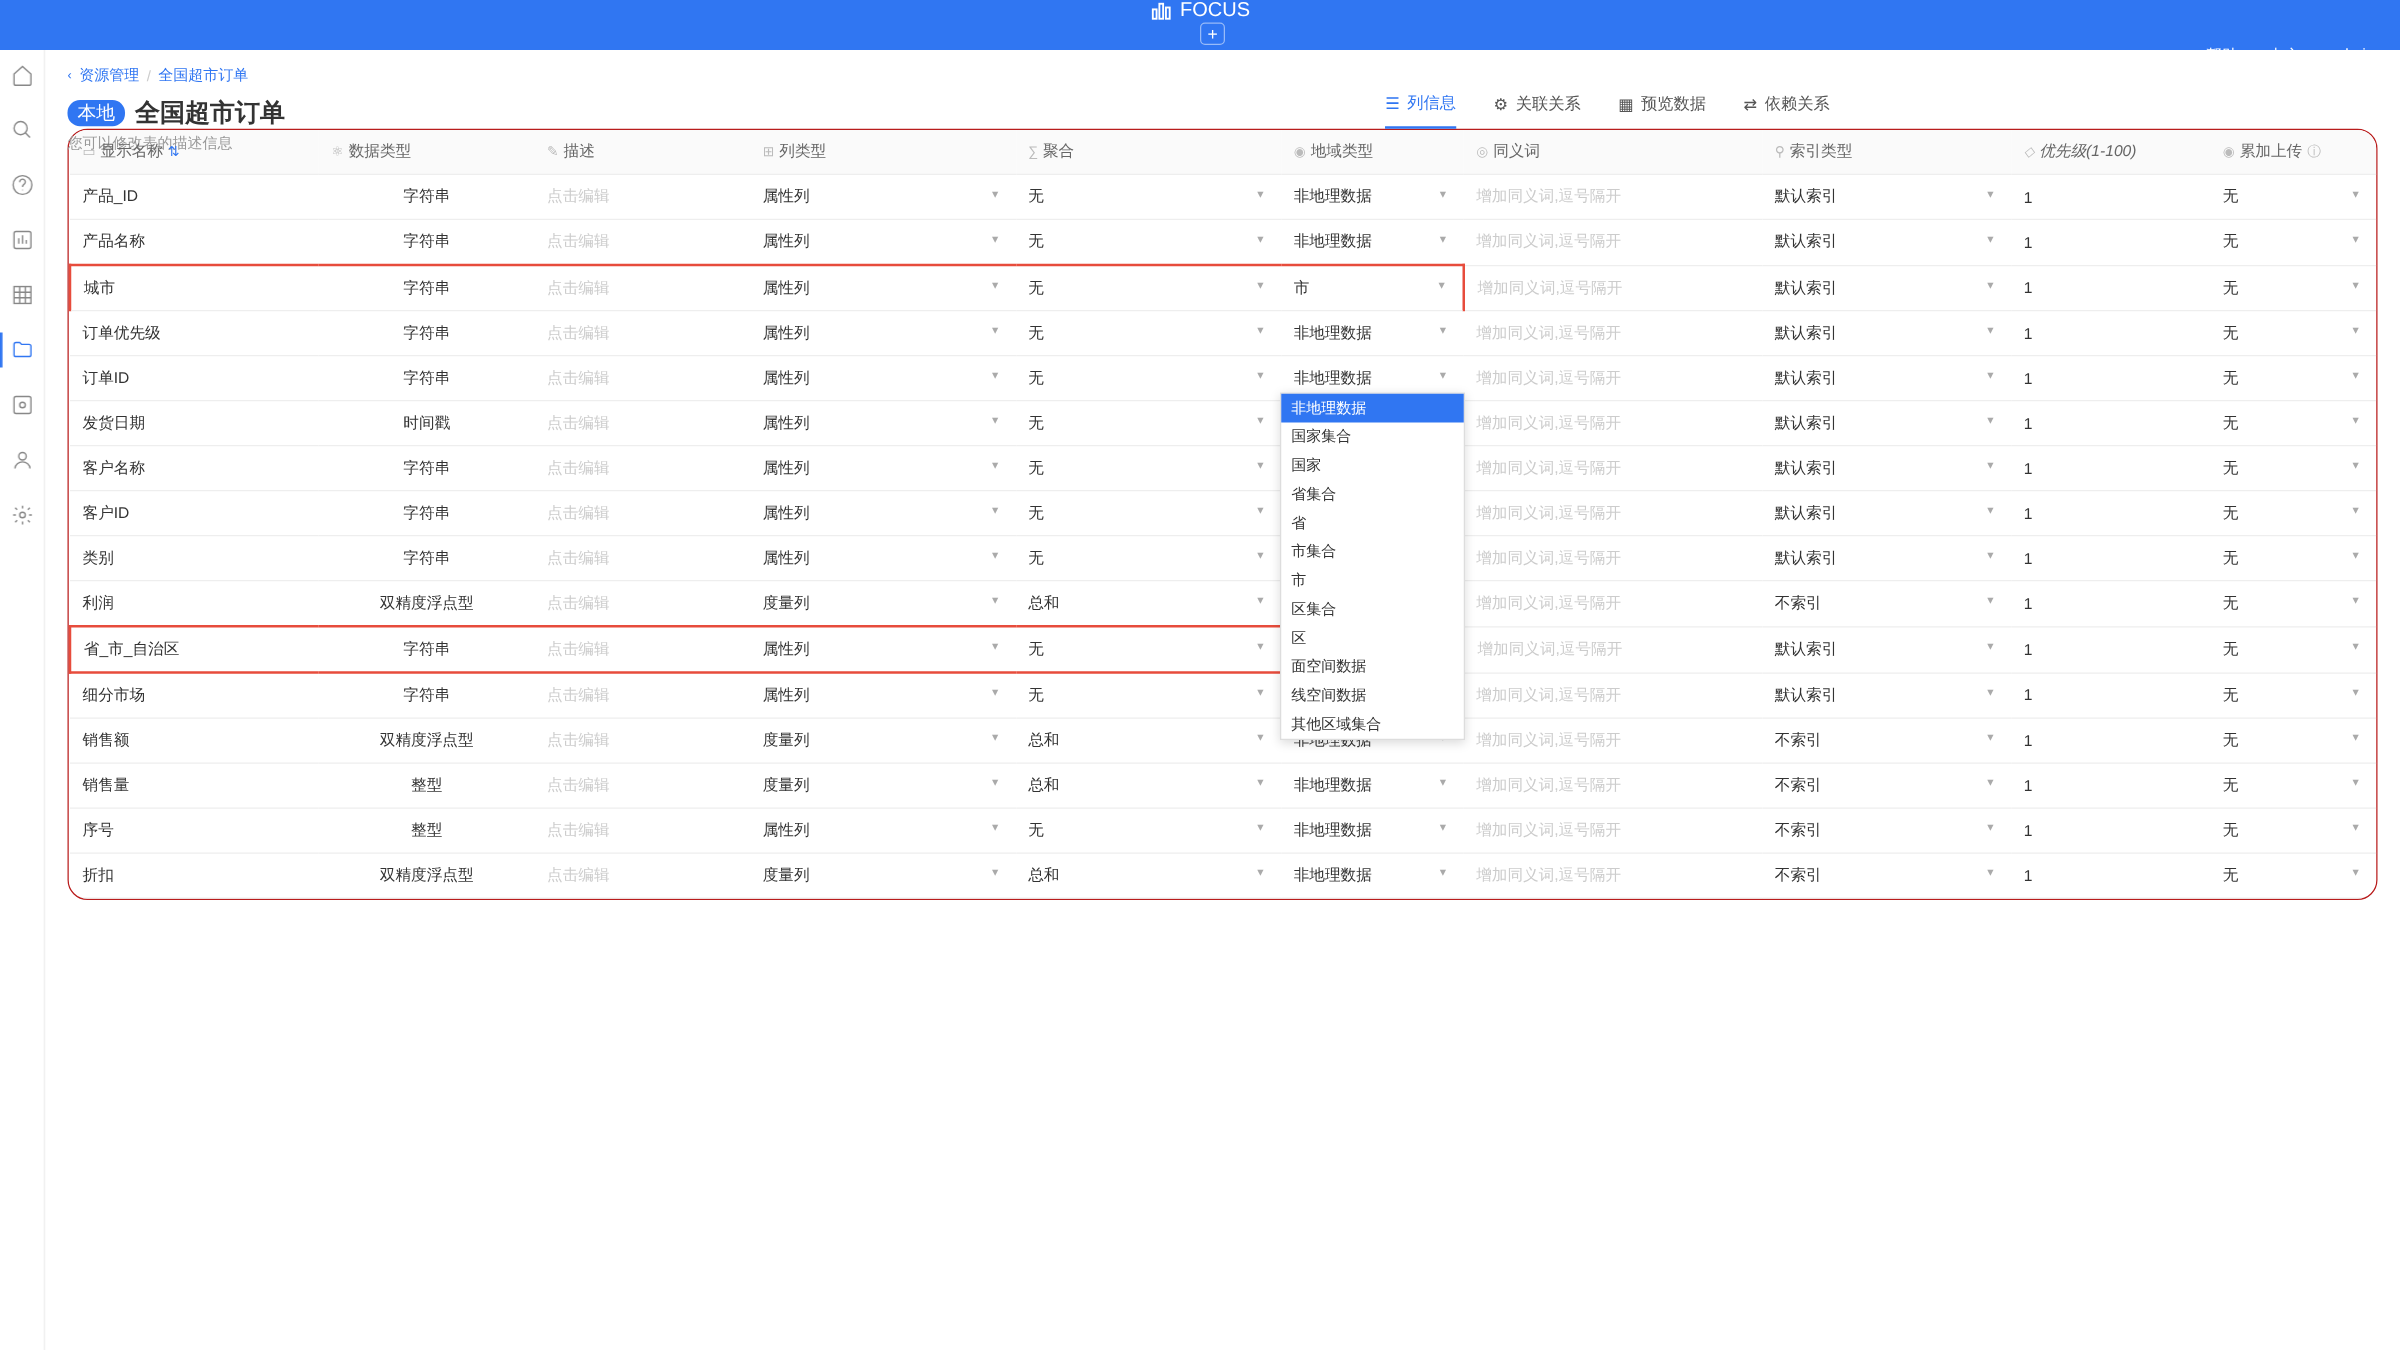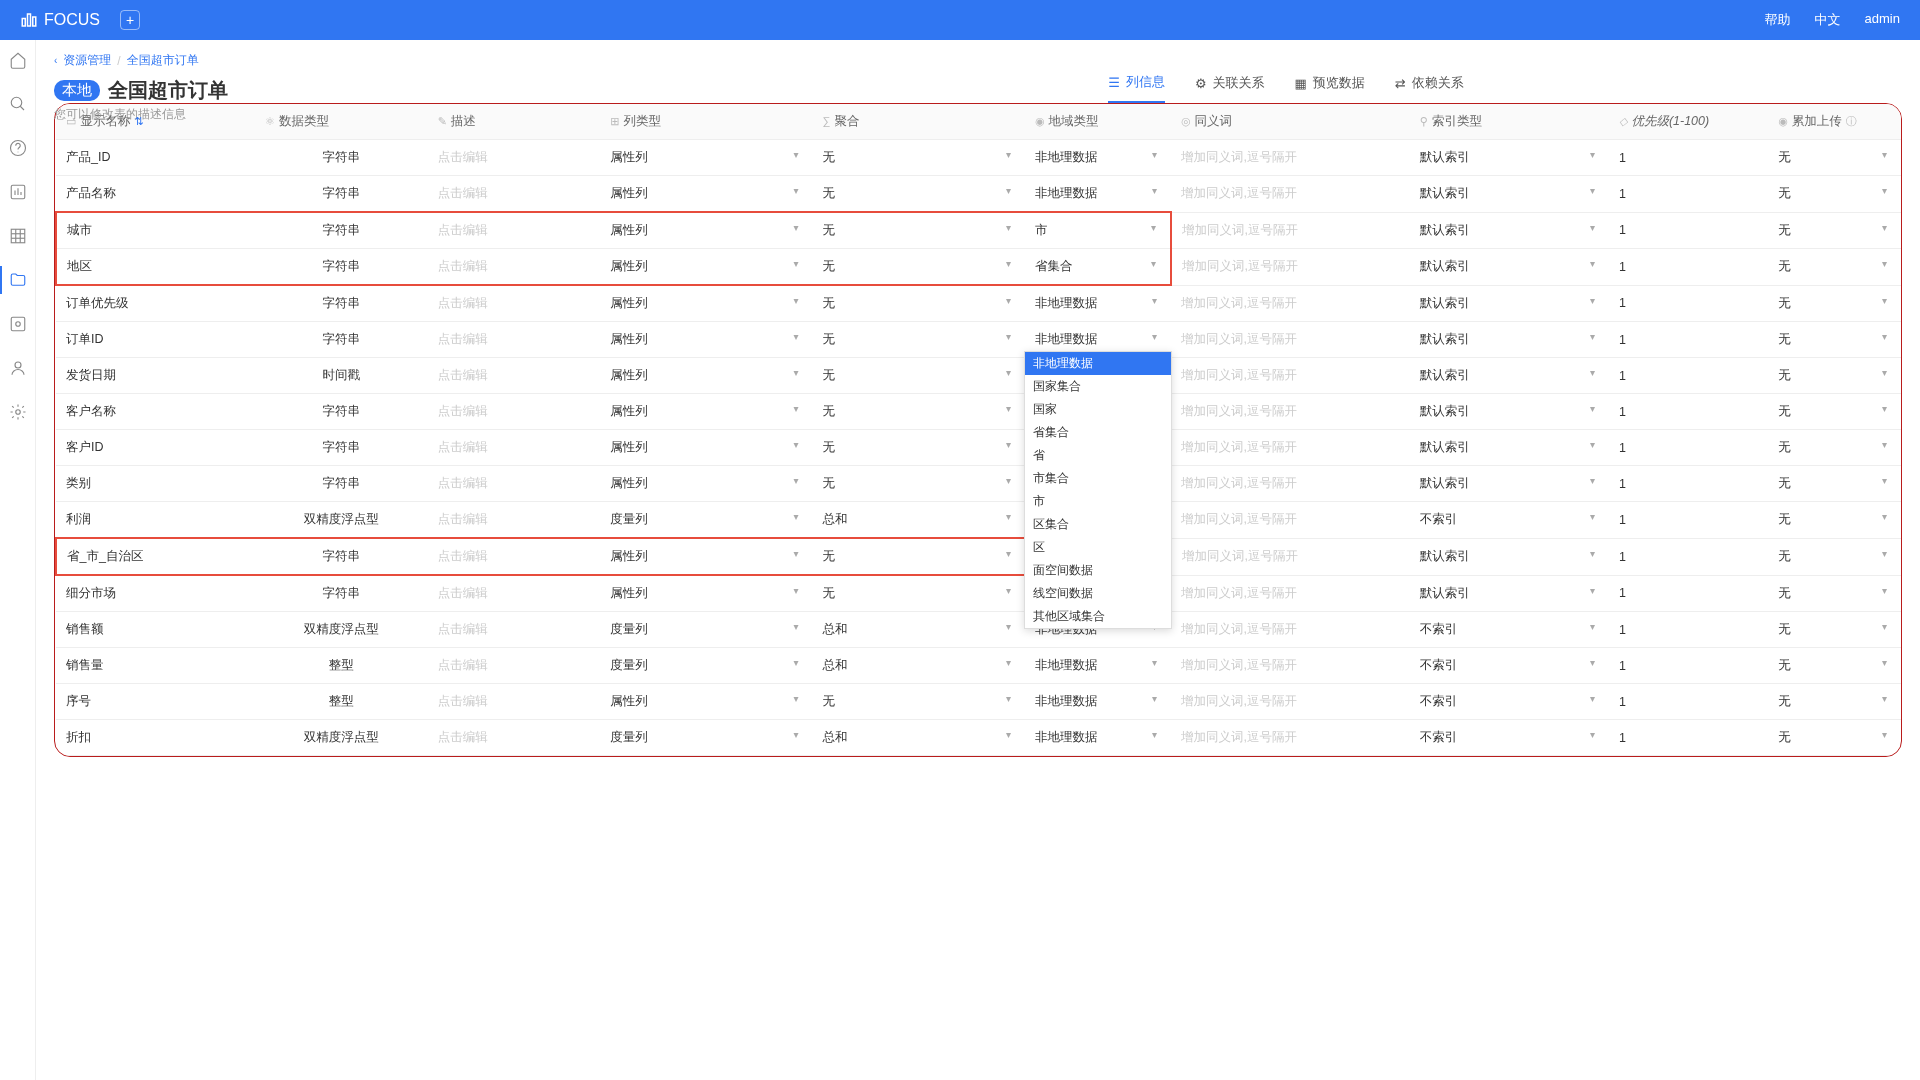--- a/index.html
+++ b/index.html
@@ -1,17 +1,17 @@
 <!DOCTYPE html>
 <html><head>
   <meta charset="utf-8">
   <style>
     * { margin: 0; padding: 0; box-sizing: border-box; font-family: -apple-system, BlinkMacSystemFont, "PingFang SC", "Microsoft YaHei", sans-serif; }
     body { background: #fff; font-size: 13px; color: #333; }
-    .top-bar { background: #3076f2; height: 40px; display: flex; align-items: center; padding: 0 20px; color: #fff; width: 100%; position: fixed; top: 0; left: 0; z-index: 100; }
+    .top-bar { background: #3076f2; height: 40px; display: flex; align-items: center; padding: 0 20px; color: #fff; width: 100%; position: fixed; top: 0; left: 0; z-index: 100; flex-direction: column; }
     .logo-wrap { display: flex; align-items: center; gap: 6px; font-size: 16px; font-weight: 500; }
     .logo-icon { display: inline-flex; align-items: center; }
     .plus-btn { margin-left: 20px; width: 20px; height: 20px; border-radius: 4px; border: 1px solid rgba(255,255,255,0.5); display: flex; align-items: center; justify-content: center; cursor: pointer; font-size: 14px; }
     .top-right { margin-left: auto; display: flex; gap: 24px; font-size: 13px; }
     .top-right span { cursor: pointer; }
     .layout { display: flex; padding-top: 40px; }
     .sidebar { width: 36px; background: #fff; border-right: 1px solid #eee; padding-top: 10px; display: flex; flex-direction: column; align-items: center; gap: 24px; position: fixed; left: 0; top: 40px; bottom: 0; }
     .side-icon { width: 20px; height: 20px; display: flex; align-items: center; justify-content: center; cursor: pointer; color: #888; }
     .side-icon.active { color: #3076f2; }
     .side-icon.active-indicator { position: relative; }
@@ -224,32 +224,20 @@
     <td class="hl-range" style="text-align:center">字符串</td>
     <td class="placeholder hl-range">点击编辑</td>
     <td class="dropdown-cell hl-range">属性列<span class="chev-down">▾</span></td>
     <td class="dropdown-cell hl-range">无<span class="chev-down">▾</span></td>
     <td class="dropdown-cell hl-right hl-range">市<span class="chev-down">▾</span></td>
     <td class="placeholder">增加同义词,逗号隔开</td>
     <td class="dropdown-cell">默认索引<span class="chev-down">▾</span></td>
     <td>1</td>
     <td class="dropdown-cell">无<span class="chev-down">▾</span></td>
   </tr>
-            <tr class="hl-bot">
-    <td class="hl-left hl-range">地区</td>
-    <td class="hl-range" style="text-align:center">字符串</td>
-    <td class="placeholder hl-range">点击编辑</td>
-    <td class="dropdown-cell hl-range">属性列<span class="chev-down">▾</span></td>
-    <td class="dropdown-cell hl-range">无<span class="chev-down">▾</span></td>
-    <td class="dropdown-cell hl-right hl-range">省集合<span class="chev-down">▾</span></td>
-    <td class="placeholder">增加同义词,逗号隔开</td>
-    <td class="dropdown-cell">默认索引<span class="chev-down">▾</span></td>
-    <td>1</td>
-    <td class="dropdown-cell">无<span class="chev-down">▾</span></td>
-  </tr>
             <tr>
     <td class="">订单优先级</td>
     <td class="" style="text-align:center">字符串</td>
     <td class="placeholder ">点击编辑</td>
     <td class="dropdown-cell ">属性列<span class="chev-down">▾</span></td>
     <td class="dropdown-cell ">无<span class="chev-down">▾</span></td>
     <td class="dropdown-cell ">非地理数据<span class="chev-down">▾</span></td>
     <td class="placeholder">增加同义词,逗号隔开</td>
     <td class="dropdown-cell">默认索引<span class="chev-down">▾</span></td>
     <td>1</td>

